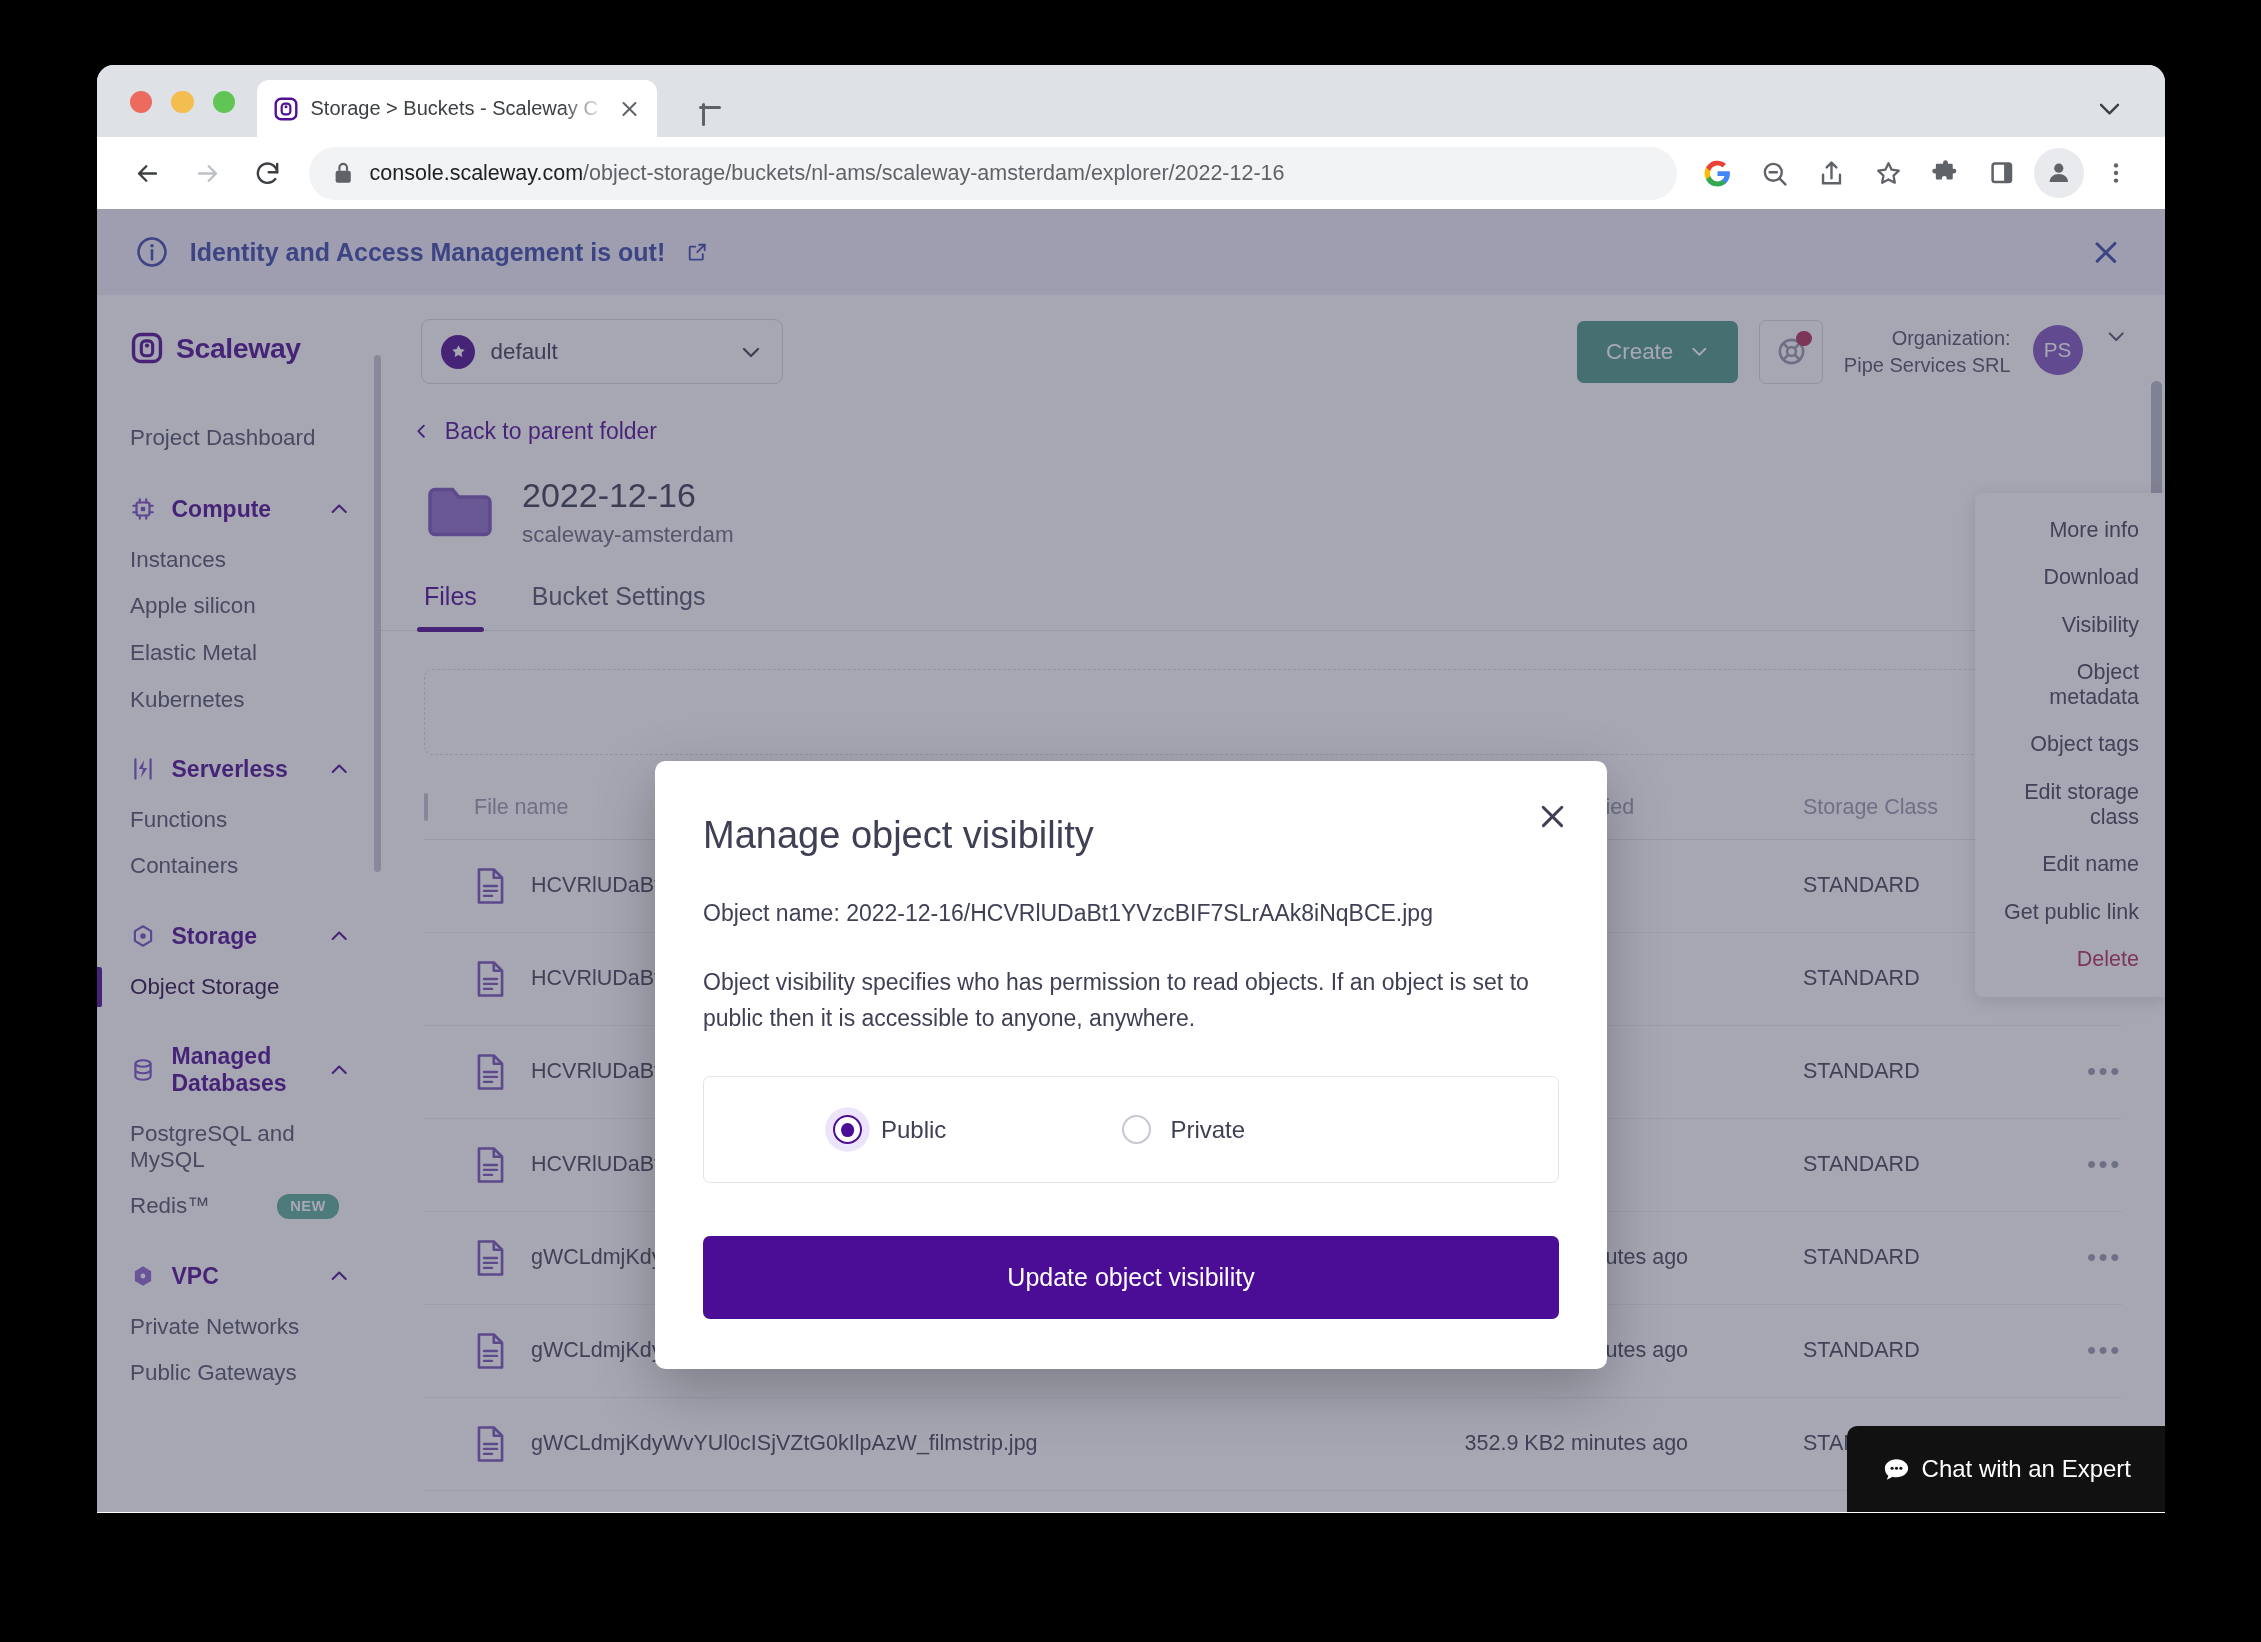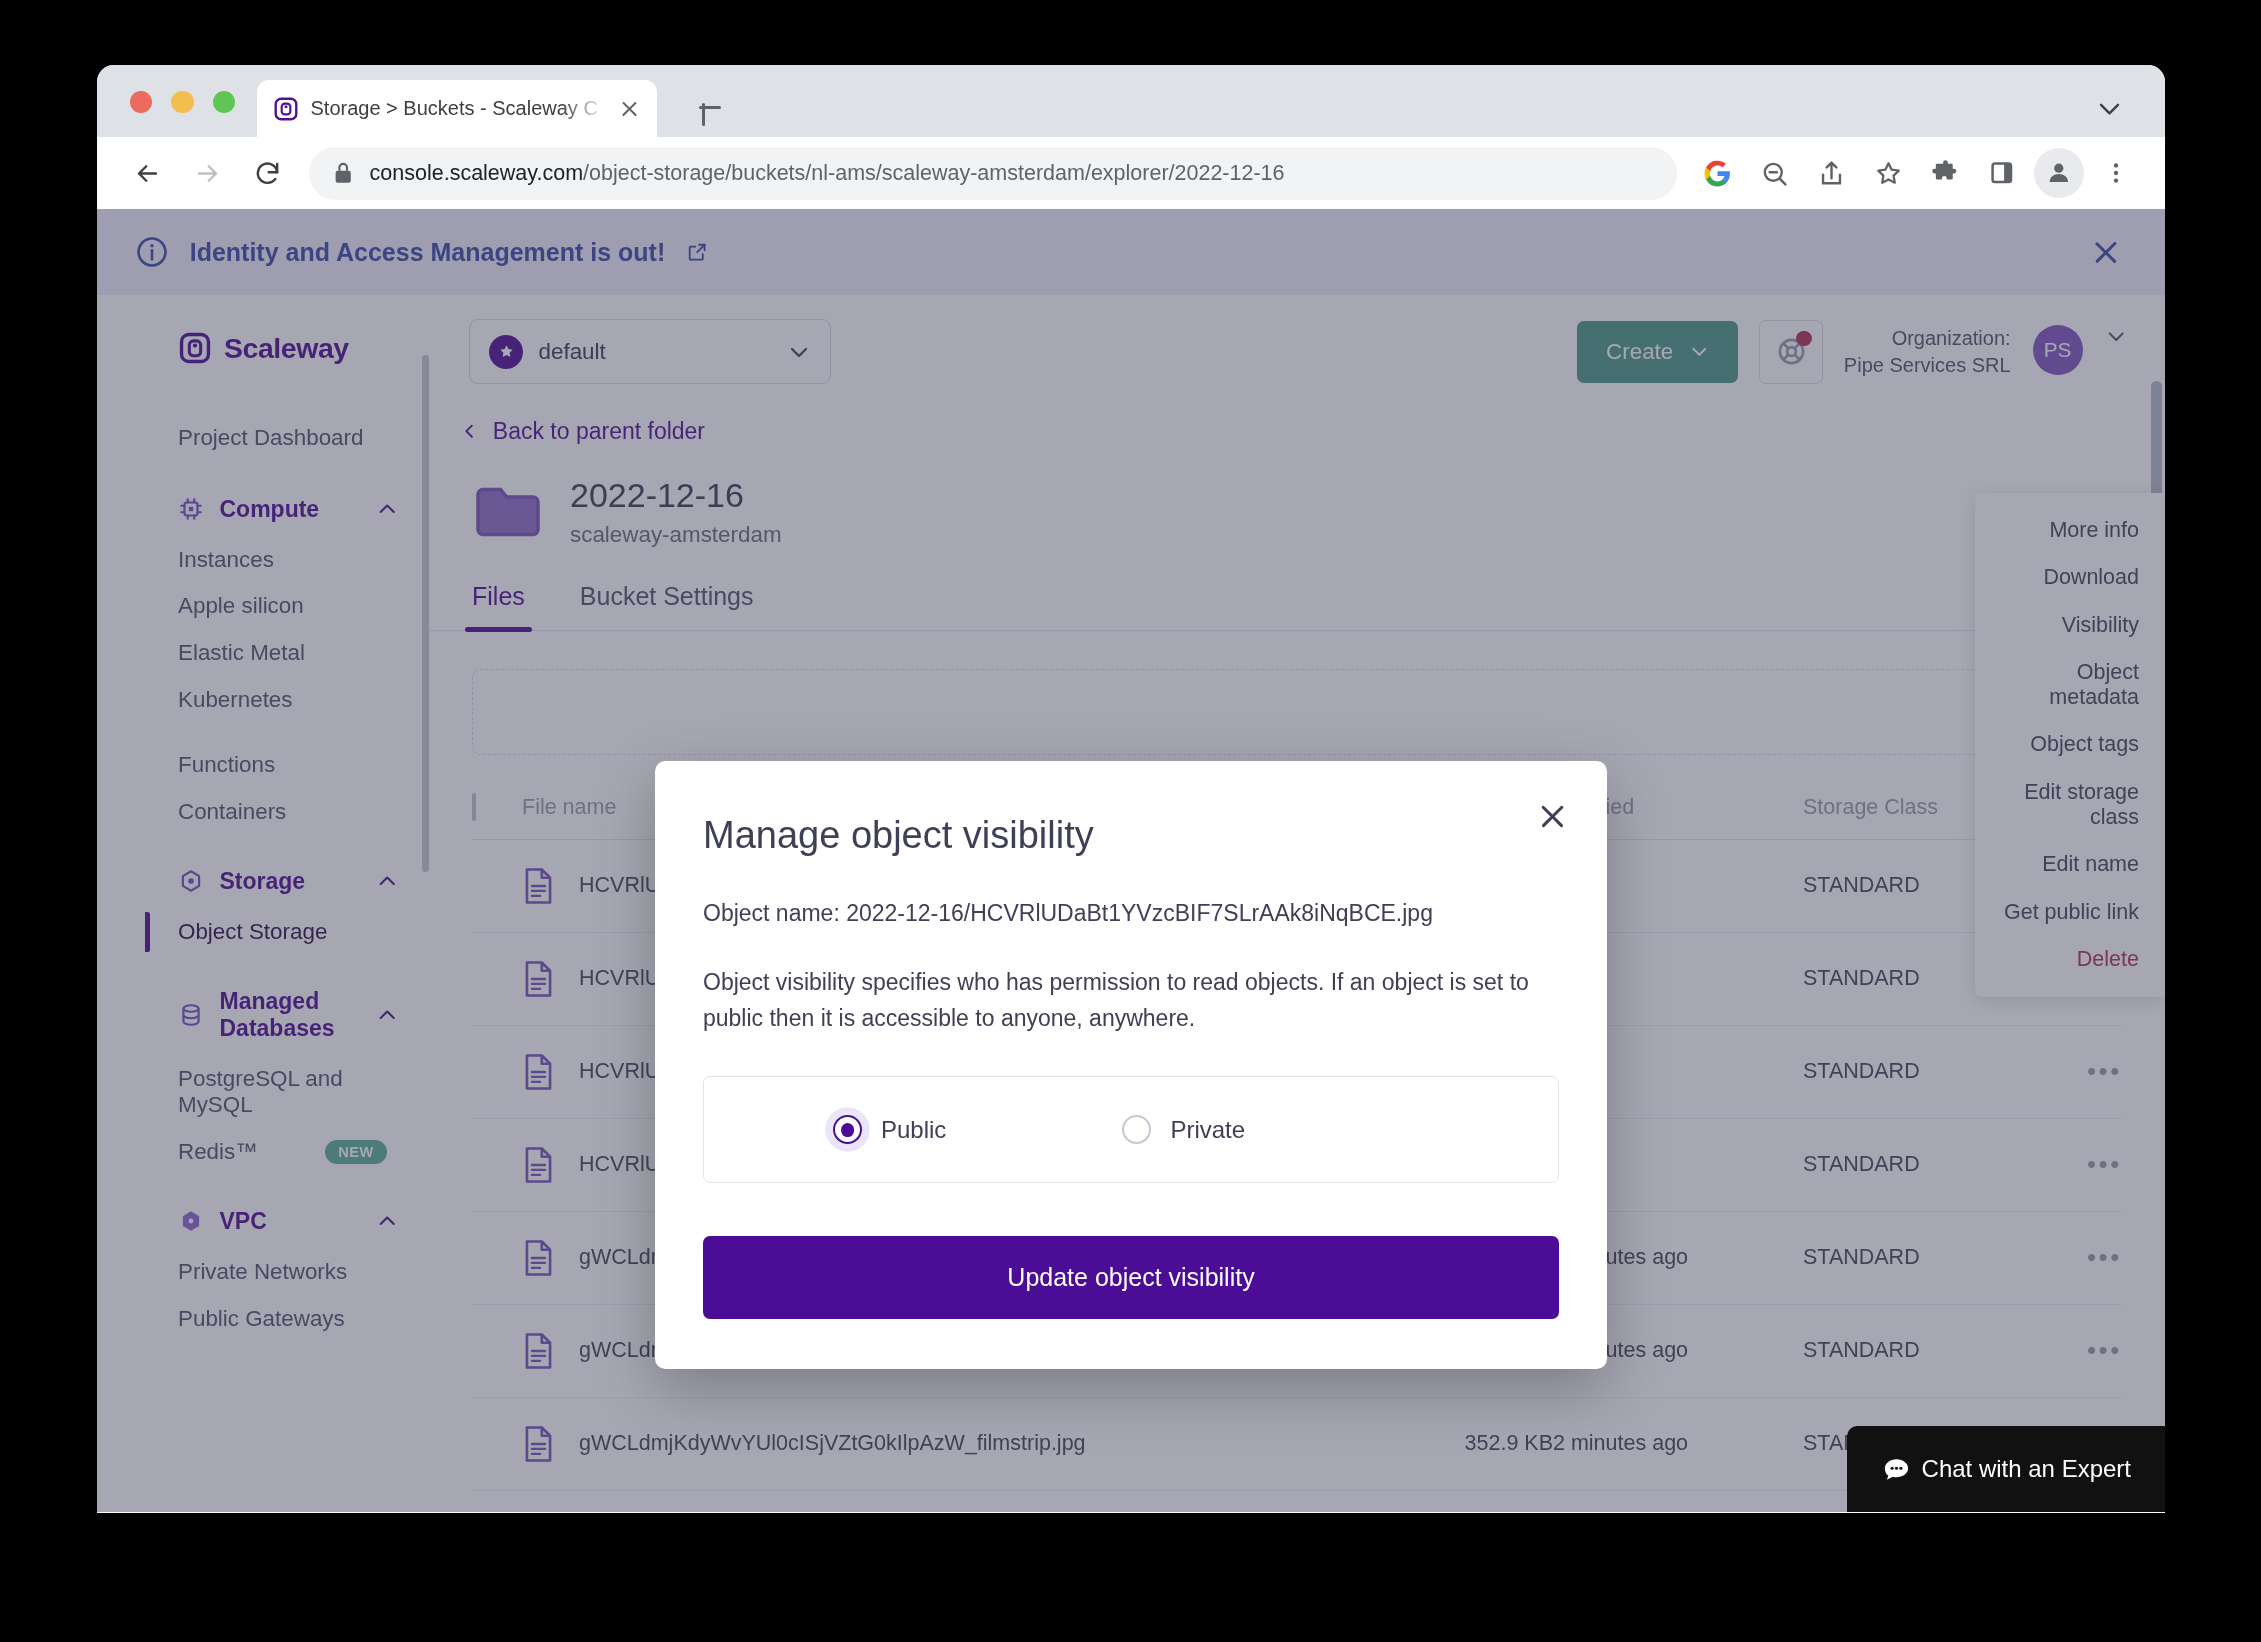--- a/index.html
+++ b/index.html
@@ -95,21 +95,21 @@
     width: 27.6px; height: 2.6px; background: #3f4ba8; border-radius: 1.7px;
   }
   .banner-close::before { transform: rotate(45deg); }
   .banner-close::after { transform: rotate(-45deg); }
 
   .body-row { display: flex; height: 1217px; }
 
   
   .sidebar {
     width: 284px; flex: none; background: #fff;
-    padding: 29px 0 4px 0; position: relative; overflow: hidden; margin-left: 48px;
+    padding: 29px 0 4px 0; position: relative; overflow: hidden;
   }
   .logo { display: flex; align-items: center; gap: 12px; padding: 0 33px 0 33px; height: 48px; }
   .logo-text { font-size: 28.4px; font-weight: 700; color: #521094; letter-spacing: -0.4px; }
   .nav-top { padding: 41px 0 0 0; }
   .nav-link {
     display: block; padding: 12px 33px; font-size: 22.4px; color: #55566b;
   }
   .nav-group {
     display: flex; align-items: center; gap: 15.5px; padding: 13.8px 31px 13.8px 33px;
     color: #521094;
@@ -432,20 +432,30 @@
               <svg width="22.4" height="22.4" viewBox="0 0 24 24">
                 <path d="M5 15l7-7 7 7" fill="none" stroke="#521094" stroke-width="2.2" stroke-linecap="round" stroke-linejoin="round"></path>
               </svg>
             </div>
             <a class="nav-sub">Instances</a>
             <a class="nav-sub">Apple silicon</a>
             <a class="nav-sub">Elastic Metal</a>
             <a class="nav-sub">Kubernetes</a>
             <div class="group-gap"></div>
 
+            <div class="nav-group">
+              <svg width="26" height="26" viewBox="0 0 24 24">
+                <path d="M5 3v18M19 3v18" stroke="#7b4fc4" stroke-width="2" stroke-linecap="round"></path>
+                <path d="M13 4l-5 8h4l-2 8 6-9h-4z" fill="#7b4fc4"></path>
+              </svg>
+              <span class="nav-group-label">Serverless</span>
+              <svg width="22.4" height="22.4" viewBox="0 0 24 24">
+                <path d="M5 15l7-7 7 7" fill="none" stroke="#521094" stroke-width="2.2" stroke-linecap="round" stroke-linejoin="round"></path>
+              </svg>
+            </div>
             <a class="nav-sub">Functions</a>
             <a class="nav-sub">Containers</a>
             <div class="group-gap"></div>
 
             <div class="nav-group">
               <svg width="26" height="26" viewBox="0 0 24 24">
                 <path d="M12 3l7.5 4.5v9L12 21l-7.5-4.5v-9z" fill="none" stroke="#7b4fc4" stroke-width="2" stroke-linejoin="round"></path>
                 <circle cx="12" cy="12" r="2.6" fill="#7b4fc4"></circle>
               </svg>
               <span class="nav-group-label">Storage</span>

